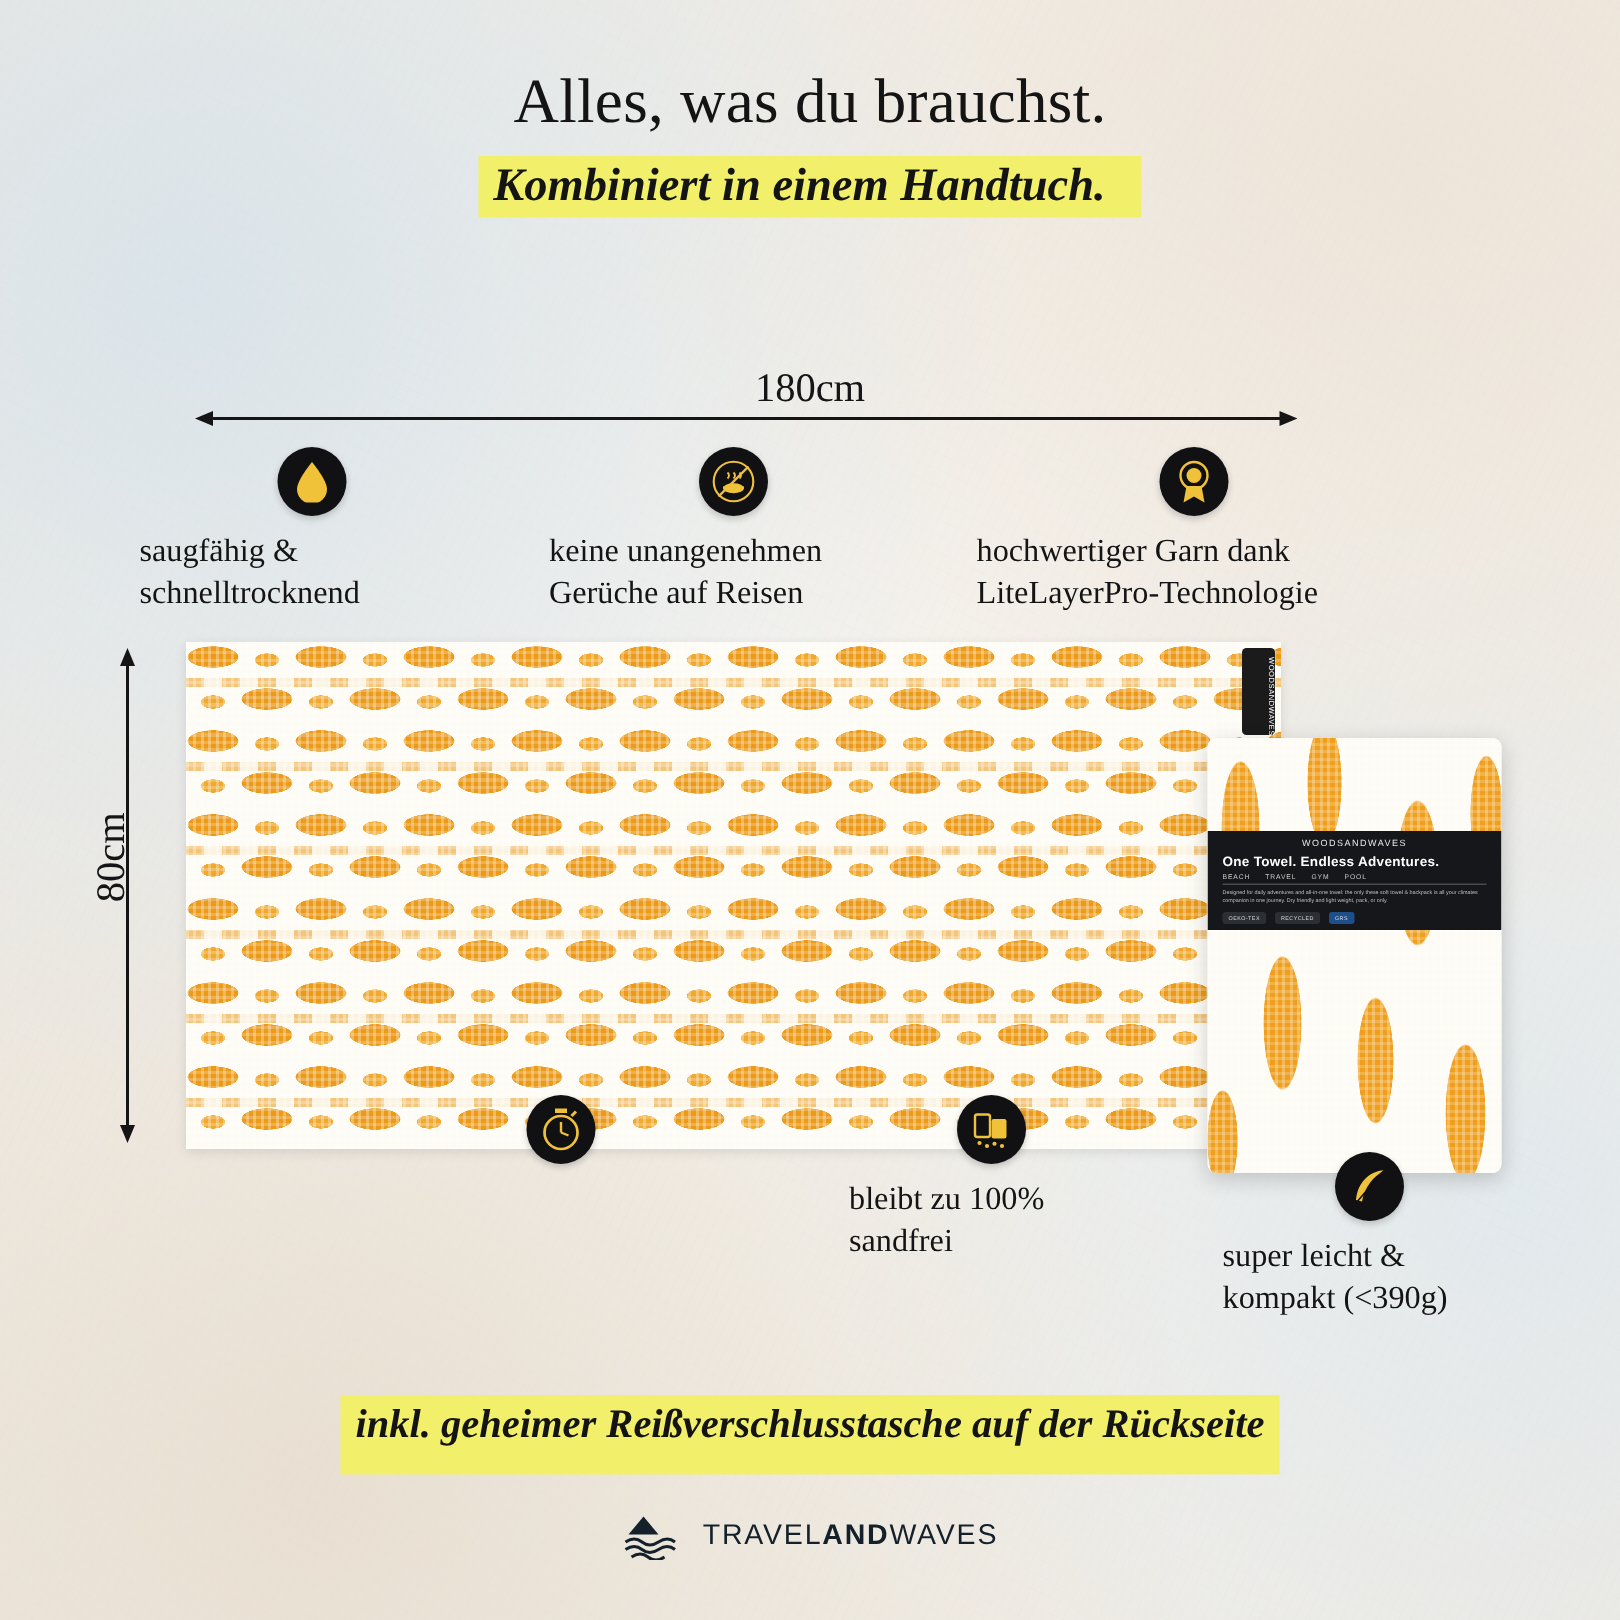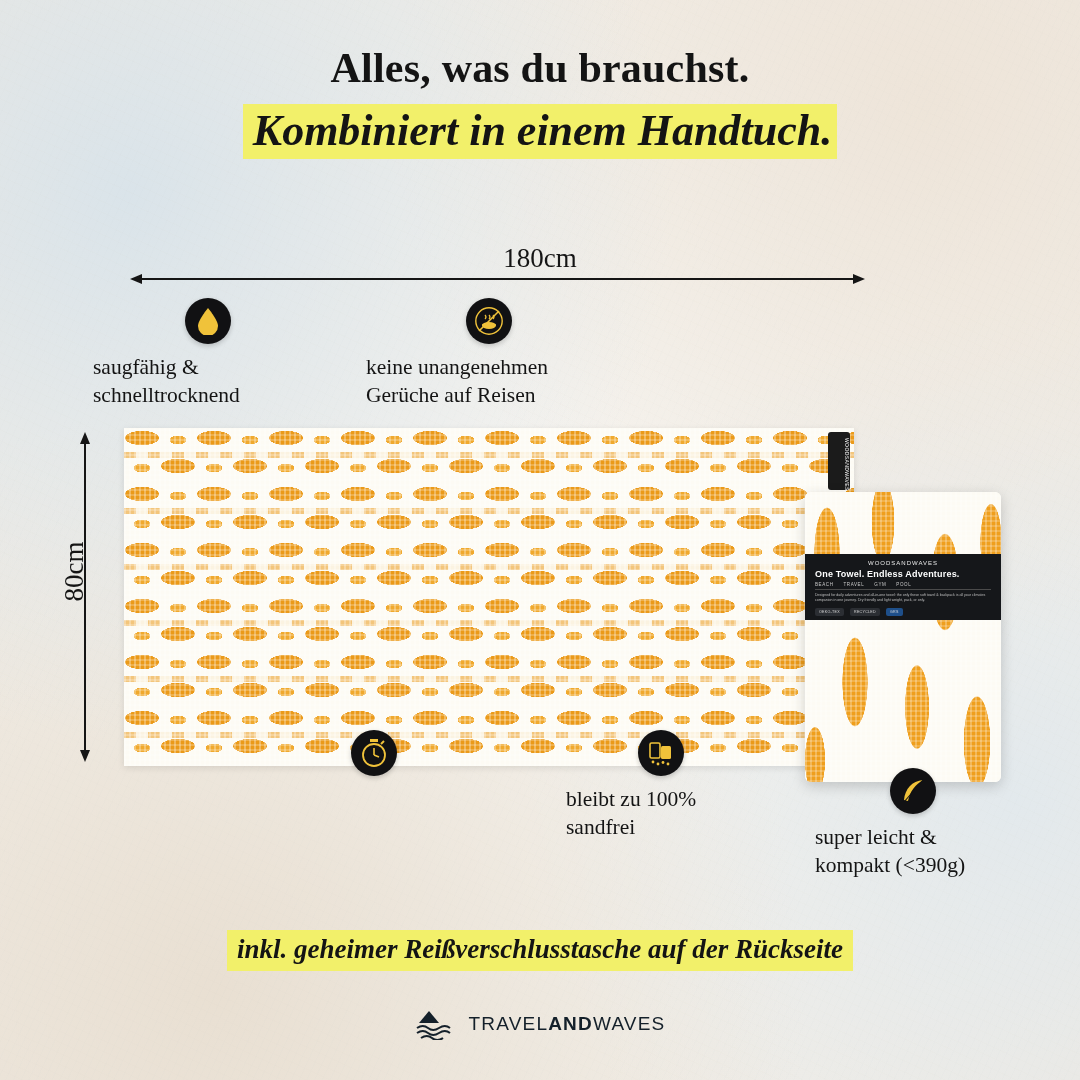--- a/index.html
+++ b/index.html
@@ -37,35 +37,35 @@
   
   .headline {
     position: absolute;
     top: 44px;
     left: 0;
     width: 100%;
     text-align: center;
   }
   .headline .line1 {
     font-size: 42px;
-    font-weight: bold;
+    font-weight: normal;
     color: #141414;
     letter-spacing: 0.2px;
   }
   .headline .line2-wrap {
     margin-top: 12px;
   }
   .headline .line2 {
     display: inline-block;
-    font-size: 44px;
+    font-size: 31px;
     font-weight: bold;
     font-style: italic;
     color: #141414;
     background: #f2f06a;
-    padding: 2px 5px 4px 10px;
+    padding: 2px 24px 4px 10px;
     line-height: 1.12;
   }
 
   
   .width-label {
     position: absolute;
     top: 243px;
     left: 0;
     width: 100%;
     text-align: center;
@@ -281,21 +281,21 @@
     width: 100%;
     text-align: center;
   }
   .bottom-note span {
     display: inline-block;
     background: #f2f06a;
     font-size: 27px;
     font-weight: bold;
     font-style: italic;
     color: #141414;
-    padding: 4px 10px 6px 10px;
+    padding: 4px 10px 18px 10px;
   }
 
   
   .logo {
     position: absolute;
     left: 0;
     top: 1008px;
     width: 100%;
     display: flex;
     align-items: center;
@@ -383,20 +383,31 @@
         <path d="M8 19 h14 a3 3 0 0 1 0 0" fill="none" stroke="#f0c23a" stroke-width="1.4"></path>
         <ellipse cx="15" cy="19.5" rx="7" ry="3.4" fill="#f0c23a"></ellipse>
         <path d="M11 13 q2-2 0-4 M15 13 q2-2 0-4 M19 13 q2-2 0-4" fill="none" stroke="#f0c23a" stroke-width="1.2"></path>
         <line x1="5" y1="25" x2="25" y2="5" stroke="#f0c23a" stroke-width="1.6"></line>
       </svg>
     </div>
     <div class="txt">keine unangenehmen
 Gerüche auf Reisen</div>
   </div>
 
+  <div class="feature" id="f3">
+    <div class="badge">
+      <svg width="28" height="30" viewBox="0 0 28 30">
+        <circle cx="14" cy="11" r="9" fill="none" stroke="#f0c23a" stroke-width="1.6"></circle>
+        <circle cx="14" cy="11" r="5" fill="#f0c23a"></circle>
+        <path d="M9 18 L7 29 L14 25 L21 29 L19 18" fill="#f0c23a"></path>
+      </svg>
+    </div>
+    <div class="txt">hochwertiger Garn dank
+LiteLayerPro-Technologie</div>
+  </div>
 
   <div class="feature" id="f4">
     <div class="badge">
       <svg width="28" height="30" viewBox="0 0 28 30">
         <rect x="10" y="1" width="8" height="3" fill="#f0c23a"></rect>
         <circle cx="14" cy="17" r="11" fill="none" stroke="#f0c23a" stroke-width="1.8"></circle>
         <line x1="14" y1="17" x2="14" y2="10" stroke="#f0c23a" stroke-width="1.6"></line>
         <line x1="14" y1="17" x2="19" y2="19" stroke="#f0c23a" stroke-width="1.6"></line>
         <line x1="21" y1="6" x2="24" y2="3" stroke="#f0c23a" stroke-width="2"></line>
       </svg>

